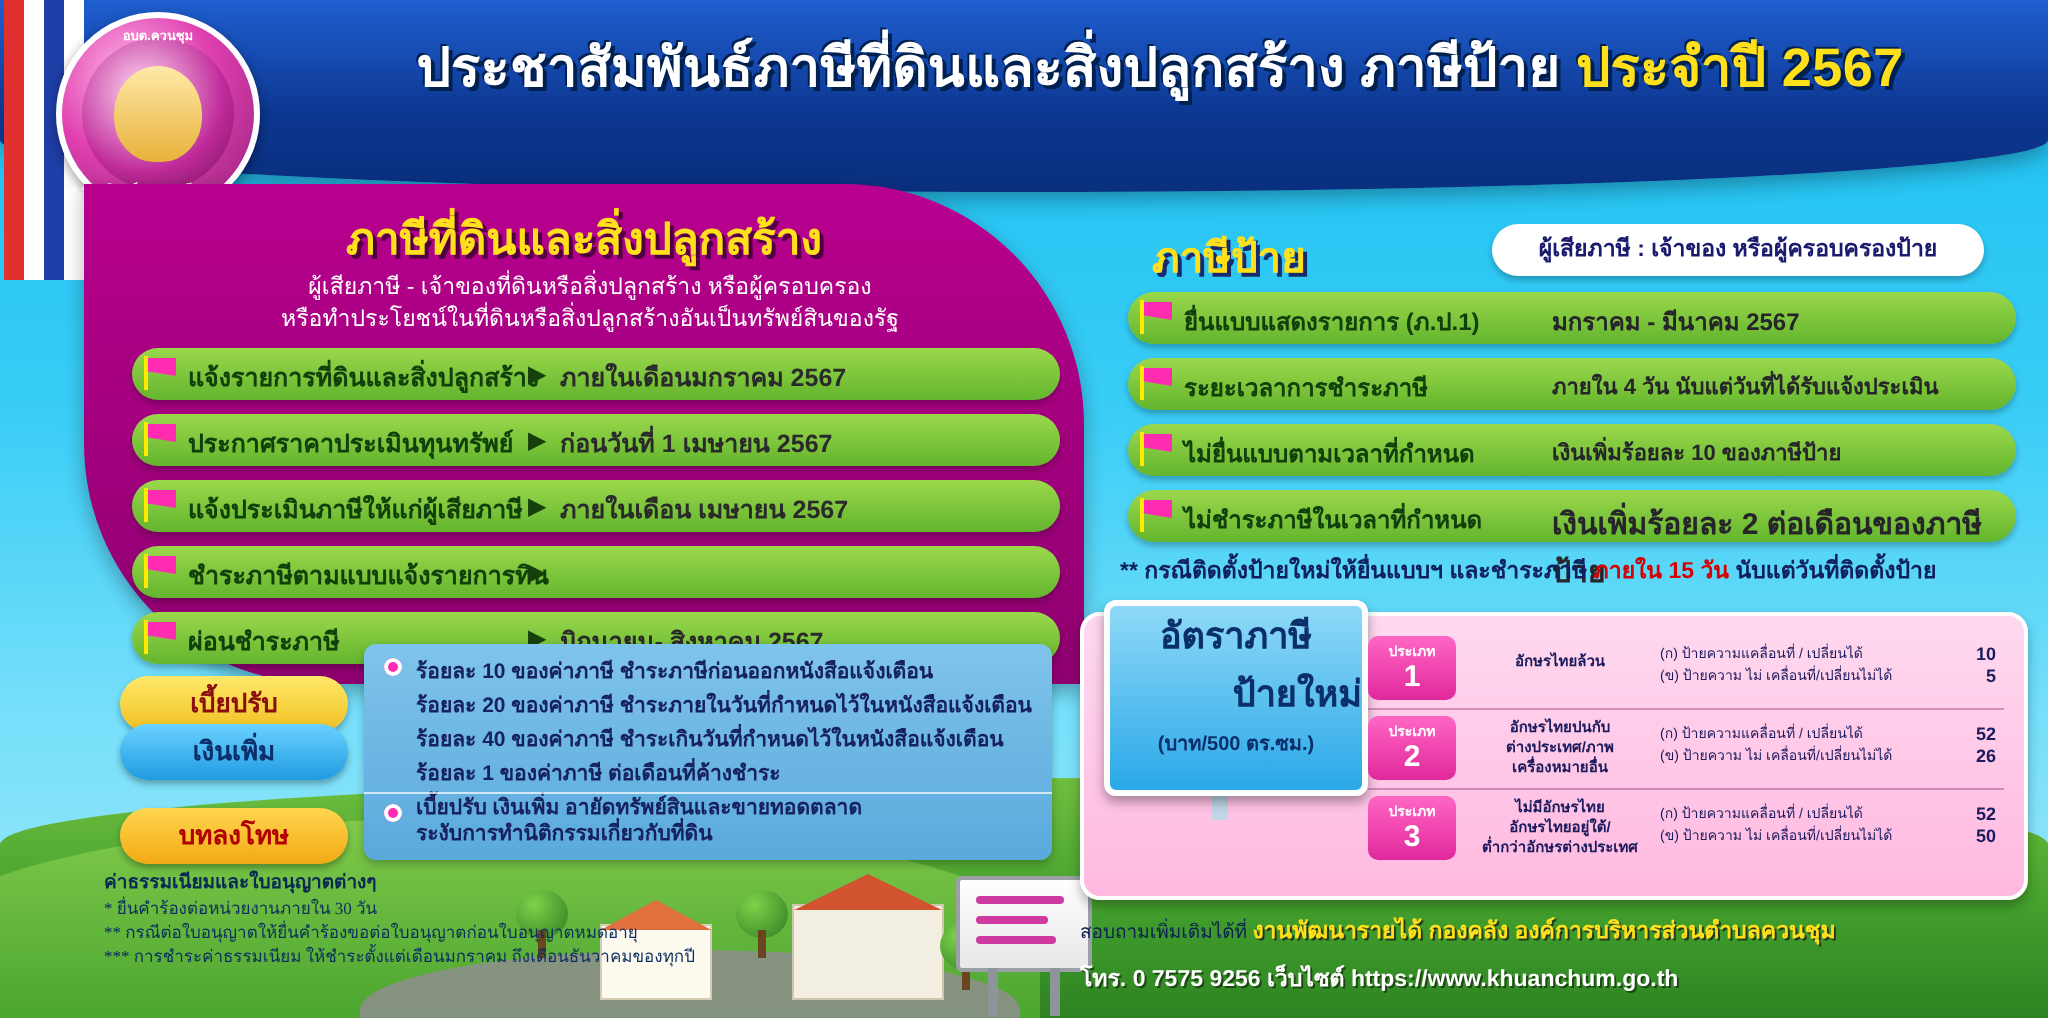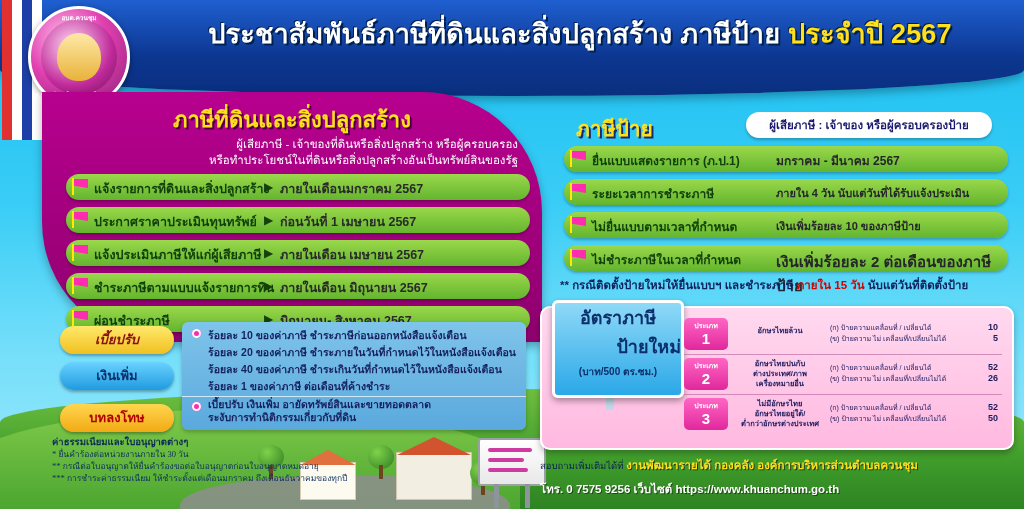--- a/index.html
+++ b/index.html
@@ -50,41 +50,41 @@
     font-size:6.5px;font-weight:bold;}
 
   
   .left-panel{position:absolute;left:42px;top:92px;width:500px;height:250px;
     background:linear-gradient(180deg,#b8008f 0%,#8e006e 100%);
     border-radius:0 120px 0 120px;
     box-shadow:0 4px 10px rgba(0,0,0,.3);}
   .lp-title{position:absolute;left:0;top:10px;width:500px;text-align:center;
     color:#ffe01b;font-size:22px;font-weight:bold;text-shadow:2px 2px 0 #4e0040;}
   .lp-sub{position:absolute;left:30px;top:44px;width:446px;color:#ffffff;font-size:11.5px;
-    line-height:16px;text-align:right;}
+    line-height:16px;text-align:center;}
 
   .rowlist{position:absolute;left:24px;top:82px;width:464px;}
   .row{position:relative;height:26px;margin-bottom:7px;border-radius:13px;
     background:linear-gradient(180deg,#9bd84b 0%,#63b52e 100%);
     box-shadow:0 2px 3px rgba(0,0,0,.25);}
   .flag-ico{position:absolute;left:6px;top:4px;width:18px;height:17px;}
   .flag-ico .pole{position:absolute;left:0;top:0;width:2px;height:17px;background:#ffea00;}
   .flag-ico .cloth{position:absolute;left:2px;top:1px;width:14px;height:9px;background:#ff2bb0;
     clip-path:polygon(0 0,100% 0,100% 100%,0 75%);}
   .row .lbl{position:absolute;left:28px;top:5px;color:#12400a;font-size:12.5px;font-weight:bold;}
   .row .val{position:absolute;left:214px;top:5px;color:#2a2a2a;font-size:12.5px;font-weight:bold;}
   .row .arrow{position:absolute;left:198px;top:6px;color:#15400c;font-size:12px;}
 
   
   .pen-wrap{position:absolute;left:56px;top:322px;width:470px;height:108px;}
   .pen-left{position:absolute;left:0;top:0;width:122px;height:108px;}
   .pill{position:absolute;left:4px;width:114px;height:28px;border-radius:14px;
     text-align:center;line-height:28px;font-size:13px;font-weight:bold;
     box-shadow:0 2px 3px rgba(0,0,0,.3);}
-  .pill.y{top:4px;background:linear-gradient(180deg,#ffe96a,#f0c021);color:#8a0f0f;font-style:italic;}
+  .pill.y{top:16px;background:linear-gradient(180deg,#ffe96a,#f0c021);color:#8a0f0f;}
   .pill.b{top:40px;background:linear-gradient(180deg,#6ad2ff,#1f9be0);color:#0a2f6b;}
   .pill.r{top:82px;background:linear-gradient(180deg,#ffd64f,#f2aa14);color:#b00000;}
   .pen-right{position:absolute;left:126px;top:0;width:344px;height:108px;
     background:linear-gradient(180deg,#7fc4ea 0%,#5aa9dd 100%);border-radius:6px;
     box-shadow:0 2px 4px rgba(0,0,0,.25);}
   .pen-right .line{position:absolute;left:26px;color:#16215e;font-size:10.5px;font-weight:bold;}
   .dot{position:absolute;left:10px;width:9px;height:9px;border-radius:50%;
     background:#ff2bb0;box-shadow:0 0 0 2px #ffffff inset;}
   .pen-sep{position:absolute;left:126px;top:74px;width:344px;height:1px;background:rgba(255,255,255,.7);}
 
@@ -246,21 +246,20 @@
         <div class="arrow">▶</div>
         <div class="val">ภายในเดือน เมษายน 2567</div>
       </div>
       <div class="row">
         <div class="flag-ico">
             <div class="pole"></div>
             <div class="cloth"></div>
           </div>
         <div class="lbl">ชำระภาษีตามแบบแจ้งรายการทิน</div>
         <div class="arrow">▶</div>
-        <div class="val">ภายในเดือน มิถุนายน 2567</div>
       </div>
       <div class="row">
         <div class="flag-ico">
             <div class="pole"></div>
             <div class="cloth"></div>
           </div>
         <div class="lbl">ผ่อนชำระภาษี</div>
         <div class="arrow">▶</div>
         <div class="val">มิถุนายน- สิงหาคม 2567</div>
       </div>

